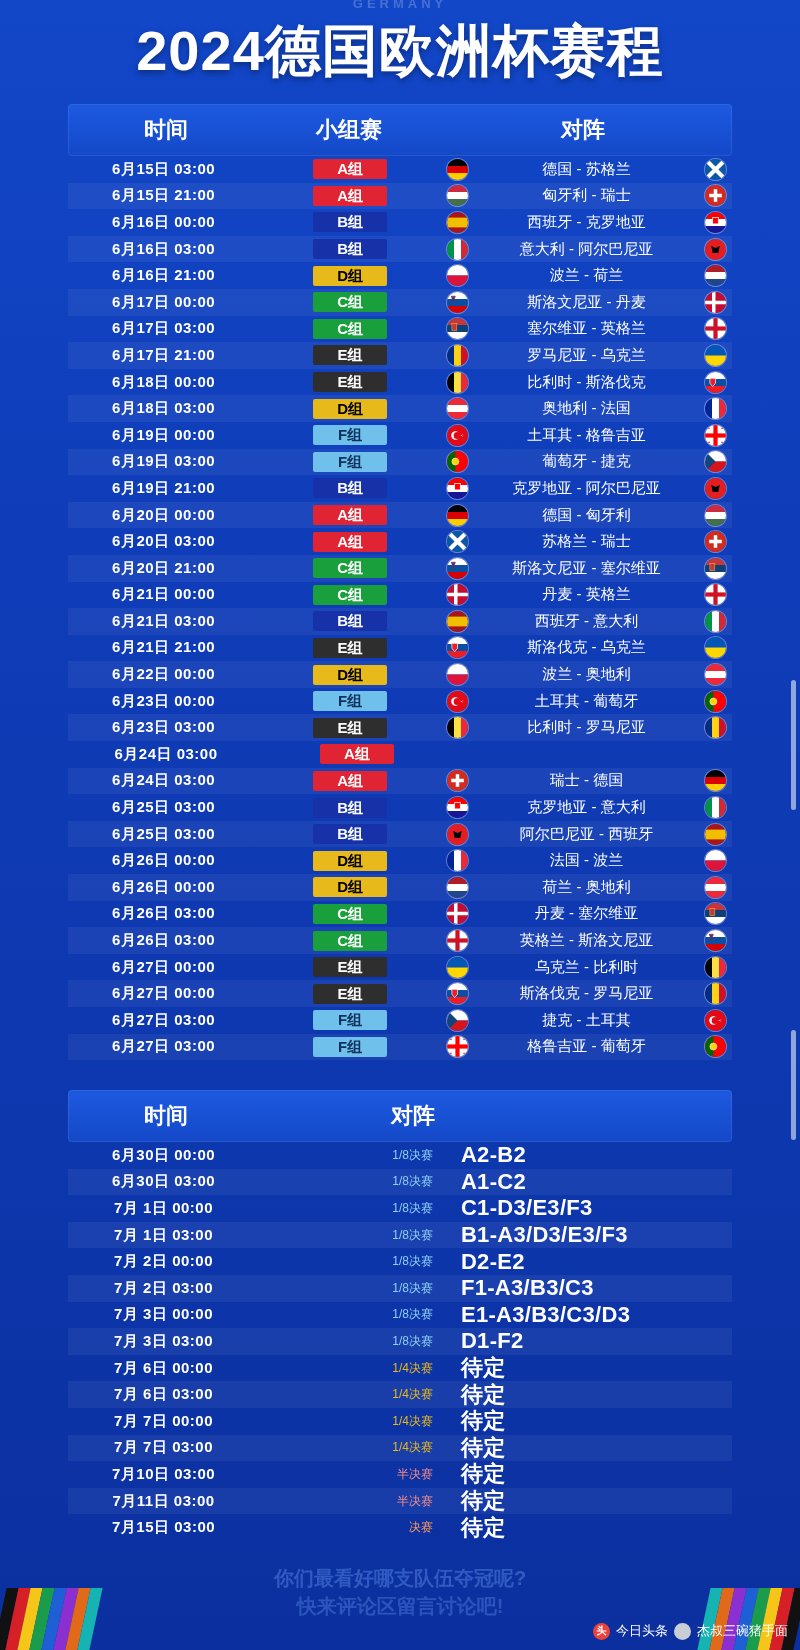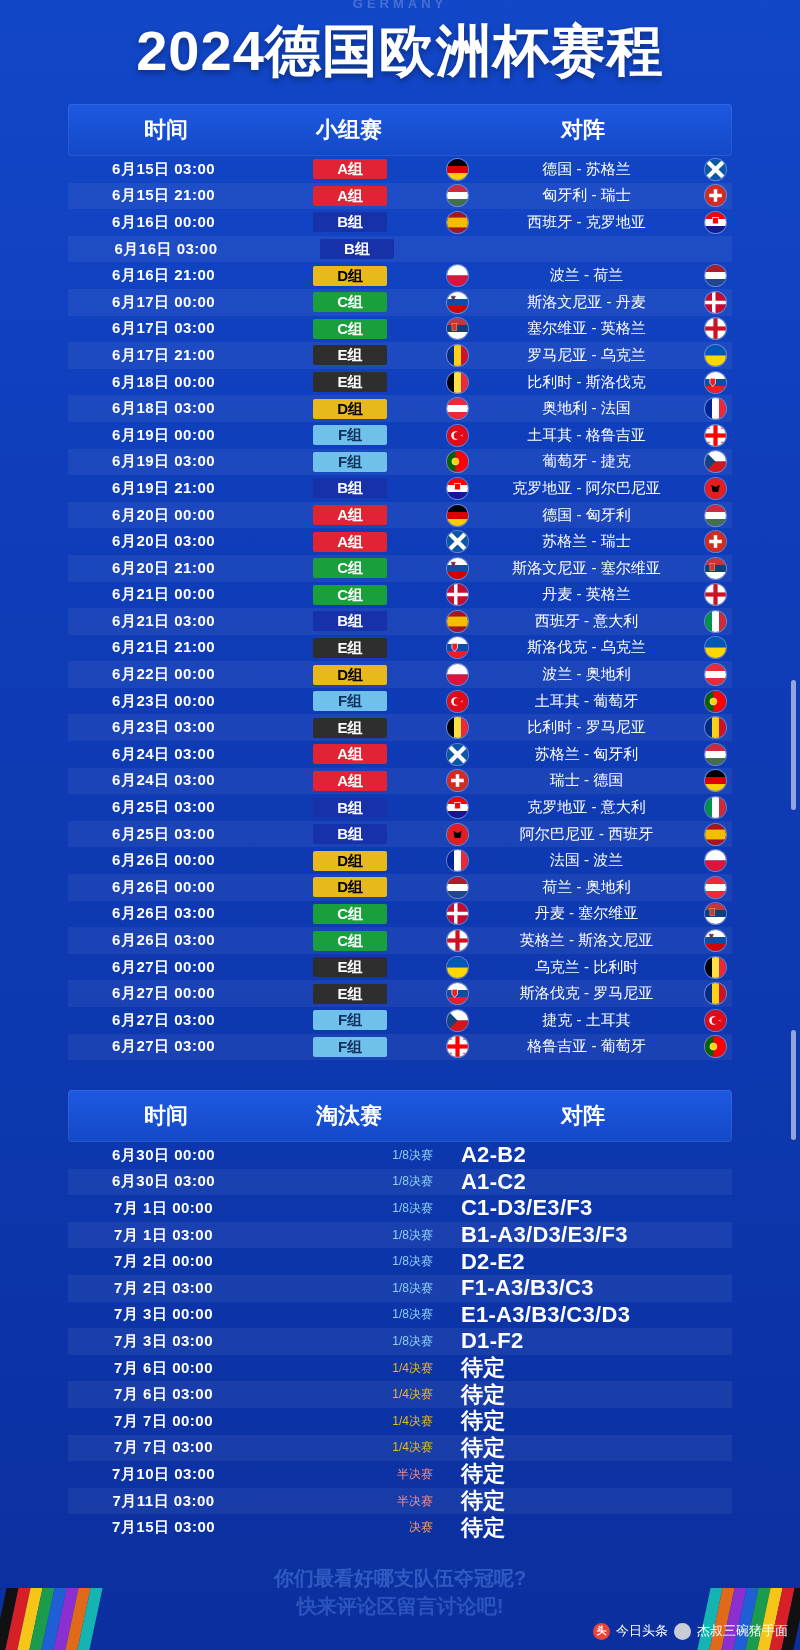--- a/index.html
+++ b/index.html
@@ -311,20 +311,36 @@
                 <rect x="11" y="8" width="8" height="9" fill="#ff0000" stroke="#fff" stroke-width="1"></rect>
               </svg>
             </span>
           </div>
         </div>
         <div class="row alt">
           <div class="time">6月16日 03:00</div>
           <div class="groupwrap">
             <span class="gtag g-B">B组</span>
           </div>
+          <div class="matchwrap">
+            <span class="flag">
+              <svg viewBox="0 0 30 30" preserveAspectRatio="xMidYMid slice">
+                <rect width="10" height="30" fill="#009246"></rect>
+                <rect x="10" width="10" height="30" fill="#fff"></rect>
+                <rect x="20" width="10" height="30" fill="#ce2b37"></rect>
+              </svg>
+            </span>
+            <span class="teams">意大利 - 阿尔巴尼亚</span>
+            <span class="flag">
+              <svg viewBox="0 0 30 30" preserveAspectRatio="xMidYMid slice">
+                <rect width="30" height="30" fill="#e41e20"></rect>
+                <path d="M9 10 L15 13 L21 10 L19 20 L11 20 Z" fill="#000"></path>
+              </svg>
+            </span>
+          </div>
         </div>
         <div class="row">
           <div class="time">6月16日 21:00</div>
           <div class="groupwrap">
             <span class="gtag g-D">D组</span>
           </div>
           <div class="matchwrap">
             <span class="flag">
               <svg viewBox="0 0 30 30" preserveAspectRatio="xMidYMid slice">
                 <rect width="30" height="15" fill="#fff"></rect>
@@ -737,36 +753,20 @@
                 <rect x="20" width="10" height="30" fill="#ce1126"></rect>
               </svg>
             </span>
           </div>
         </div>
         <div class="row">
           <div class="time">6月24日 03:00</div>
           <div class="groupwrap">
             <span class="gtag g-A">A组</span>
           </div>
-          <div class="matchwrap">
-            <span class="flag">
-              <svg viewBox="0 0 30 30" preserveAspectRatio="xMidYMid slice">
-                <rect width="30" height="30" fill="#0a57a4"></rect>
-                <path d="M0 0 L30 30 M30 0 L0 30" stroke="#fff" stroke-width="6"></path>
-              </svg>
-            </span>
-            <span class="teams">苏格兰 - 匈牙利</span>
-            <span class="flag">
-              <svg viewBox="0 0 30 30" preserveAspectRatio="xMidYMid slice">
-                <rect width="30" height="10" fill="#cd2a3e"></rect>
-                <rect y="10" width="30" height="10" fill="#fff"></rect>
-                <rect y="20" width="30" height="10" fill="#436f4d"></rect>
-              </svg>
-            </span>
-          </div>
         </div>
         <div class="row alt">
           <div class="time">6月24日 03:00</div>
           <div class="groupwrap">
             <span class="gtag g-A">A组</span>
           </div>
           <div class="matchwrap">
             <span class="flag">
               <svg viewBox="0 0 30 30" preserveAspectRatio="xMidYMid slice">
                 <rect width="30" height="30" fill="#d52b1e"></rect>
@@ -1018,21 +1018,20 @@
               </svg>
             </span>
           </div>
         </div>
       </div>
   </div>
 
   <div class="block" id="ko-block" style="top:1090px;">
     <div class="hdr">
       <div class="cell c-time">时间</div>
-      <div class="cell c-group">淘汰赛</div>
       <div class="cell c-match">对阵</div>
     </div>
     <div id="ko-rows">
         <div class="row ko">
           <div class="time">6月30日 00:00</div>
           <div class="stage st-r16">1/8决赛</div>
           <div class="pair">A2-B2</div>
         </div>
         <div class="row ko alt">
           <div class="time">6月30日 03:00</div>

